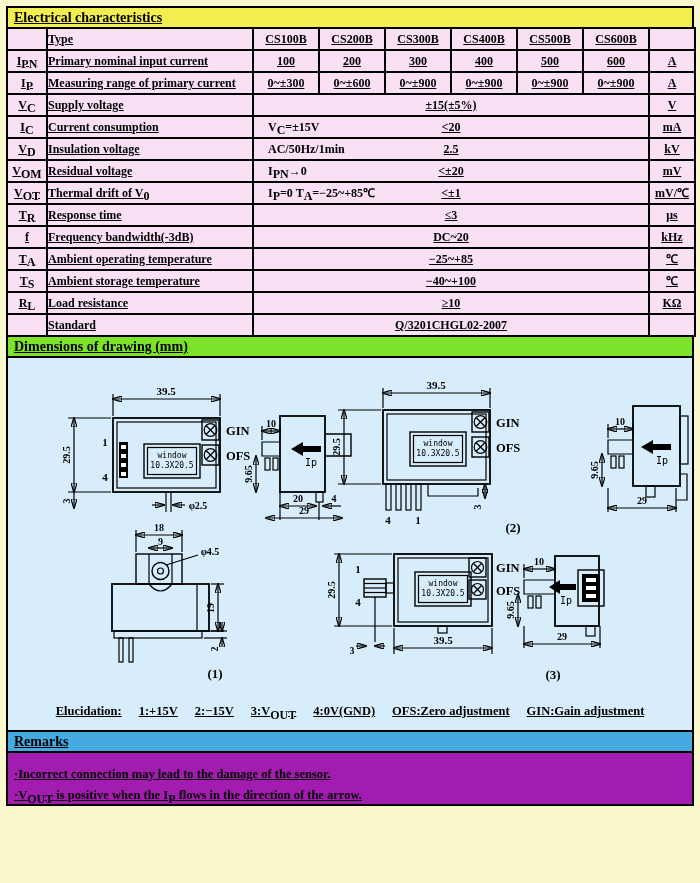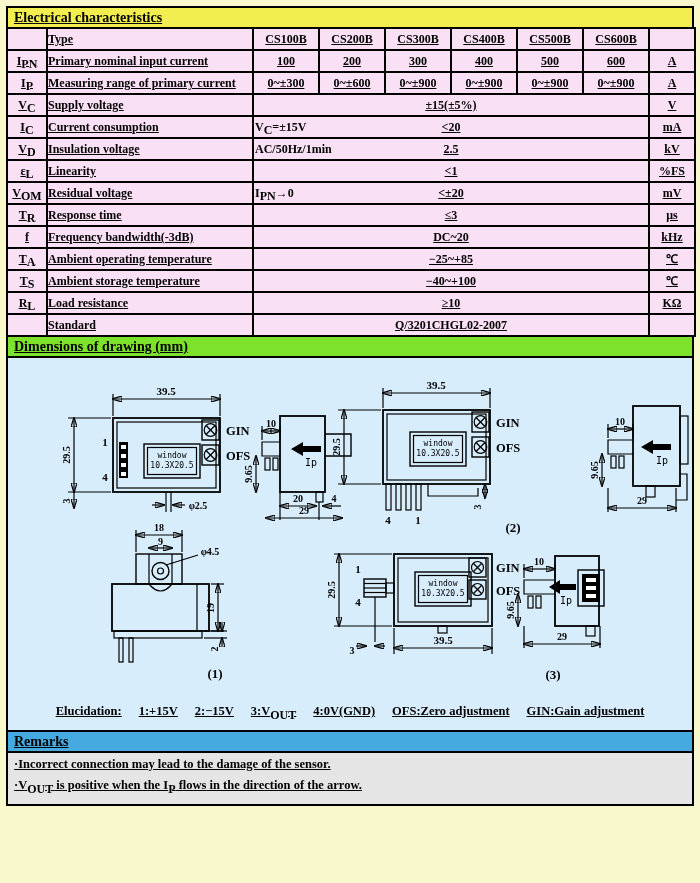--- a/index.html
+++ b/index.html
@@ -10,28 +10,28 @@
   .hdr-green{background:#7de22c;margin-top:-2px;}
   .hdr-blue{background:#44aae0;margin-top:-2px;}
   table.spec{border-collapse:collapse;table-layout:fixed;width:688px;margin-top:-2px;}
   table.spec td{box-sizing:border-box;border:2px solid #000;background:#f9e0f5;height:22px;padding:0;
     font-weight:bold;font-size:12px;line-height:1;overflow:hidden;white-space:nowrap;}
   td.c-sym{text-align:center;}
   td.c-lab{padding-left:6px;}
   td.c-val{text-align:center;}
   td.c-unit{text-align:center;}
   td.c-merged{text-align:center;position:relative;}
-  .cond{position:absolute;left:1px;top:50%;transform:translateY(-50%);}
+  .cond{position:absolute;left:14px;top:50%;transform:translateY(-50%);}
   sub{font-size:12px;line-height:0;}
   .drawings{box-sizing:border-box;border:2px solid #000;margin-top:-2px;background:#d8edfb;height:376px;}
   .drawings svg{display:block;}
   .elucidation{display:flex;justify-content:center;align-items:flex-end;gap:17px;
     font-weight:bold;font-size:12.5px;height:30px;line-height:30px;white-space:nowrap;}
-  .remarks-body{box-sizing:border-box;border:2px solid #000;margin-top:-2px;background:#e5e5e5;
-    padding:1px 6px 6px 6px;height:55px;}
+  .remarks-body{box-sizing:border-box;border:2px solid #000;margin-top:-2px;background:#a21caf;
+    padding:11px 6px 6px 6px;height:55px;}
   .remark-line{font-weight:bold;font-size:12.5px;line-height:21px;white-space:nowrap;}
   
   svg line,svg rect,svg circle,svg path,svg polyline{stroke:#000;fill:none;stroke-width:1.2px;}
   svg .sw2{stroke-width:1.8px;}
   svg .sw14{stroke-width:1.4px;}
   svg .blk{fill:#000;stroke:none;}
   svg .wht{fill:#fff;stroke:none;}
   svg text{font-family:"Liberation Serif",serif;font-weight:bold;fill:#000;stroke:none;}
   svg text.dim{font-size:10px;text-anchor:middle;}
   svg text.dimL{font-size:11px;text-anchor:middle;}
@@ -112,33 +112,36 @@
     <tr>
       <td class="c-sym">V<sub>D</sub></td>
       <td class="c-lab">Insulation voltage</td>
       <td class="c-merged" colspan="6">
         <span class="cond">AC/50Hz/1min</span>
         <span>2.5</span>
       </td>
       <td class="c-unit">kV</td>
     </tr>
     <tr>
-      <td class="c-sym">ε<sub>L</sub></td>
-      <td class="c-lab">Linearity</td>
-      <td class="c-merged" colspan="6">&lt;1</td>
-      <td class="c-unit">%FS</td>
-    </tr>
-    <tr>
       <td class="c-sym">V<sub>OM</sub></td>
       <td class="c-lab">Residual voltage</td>
       <td class="c-merged" colspan="6">
         <span class="cond">I<sub>PN</sub>→0</span>
         <span>&lt;±20</span>
       </td>
       <td class="c-unit">mV</td>
+    </tr>
+    <tr>
+      <td class="c-sym">V<sub>OT</sub></td>
+      <td class="c-lab">Thermal drift of V<sub>0</sub></td>
+      <td class="c-merged" colspan="6">
+        <span class="cond">I<sub>P</sub>=0 T<sub>A</sub>=−25~+85℃</span>
+        <span>&lt;±1</span>
+      </td>
+      <td class="c-unit">mV/℃</td>
     </tr>
     <tr>
       <td class="c-sym">T<sub>R</sub></td>
       <td class="c-lab">Response time</td>
       <td class="c-merged" colspan="6">≤3</td>
       <td class="c-unit">μs</td>
     </tr>
     <tr>
       <td class="c-sym">f</td>
       <td class="c-lab">Frequency bandwidth(-3dB)</td>

